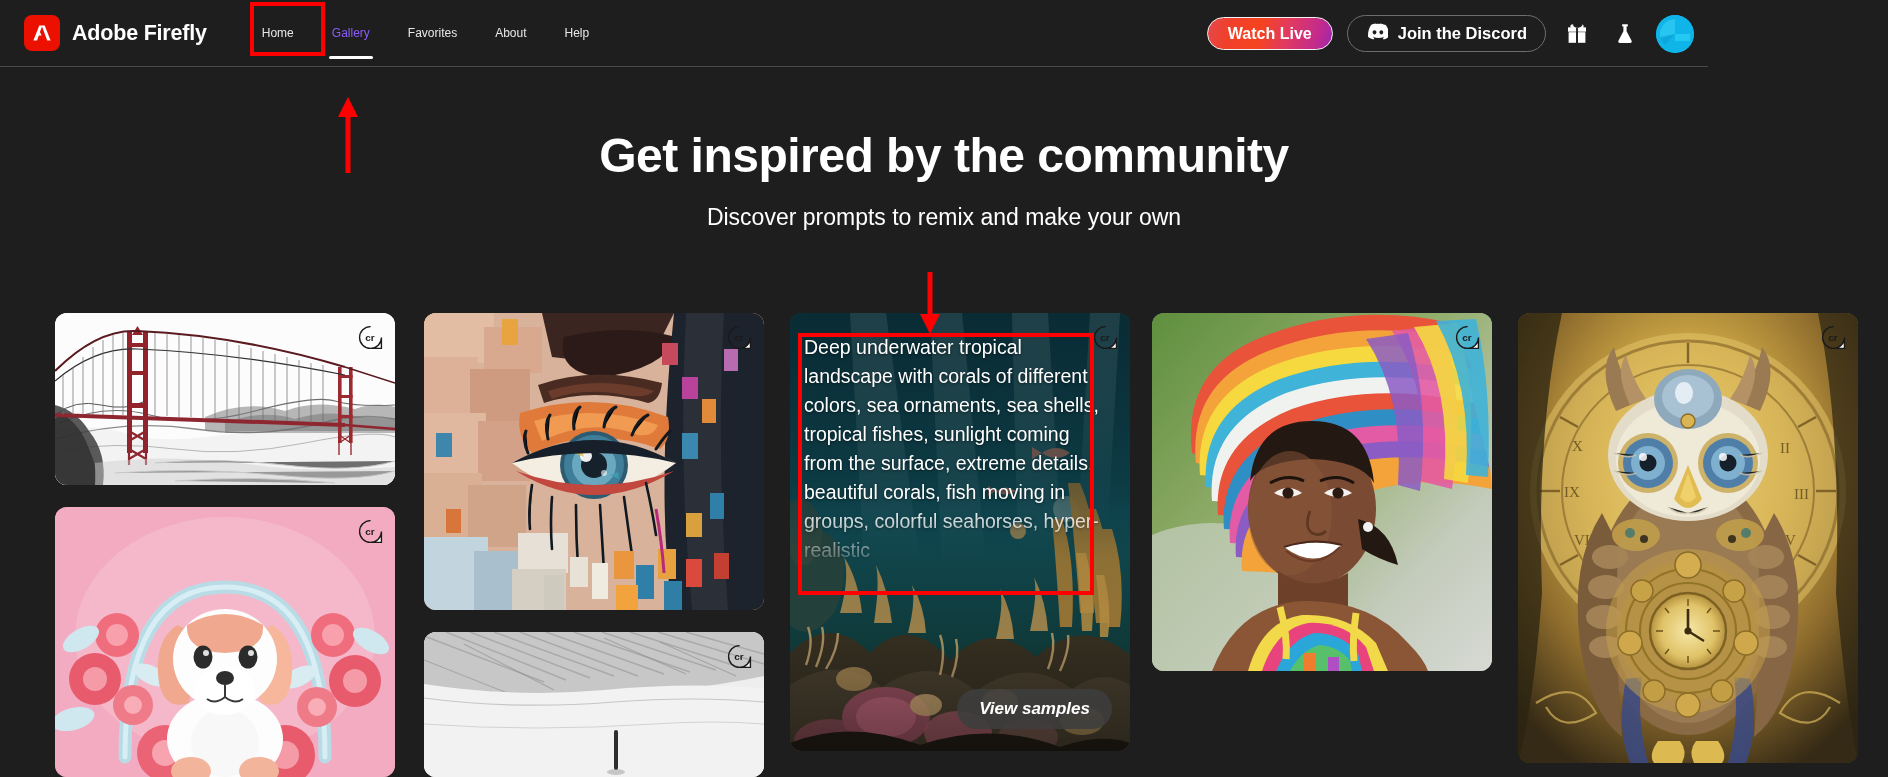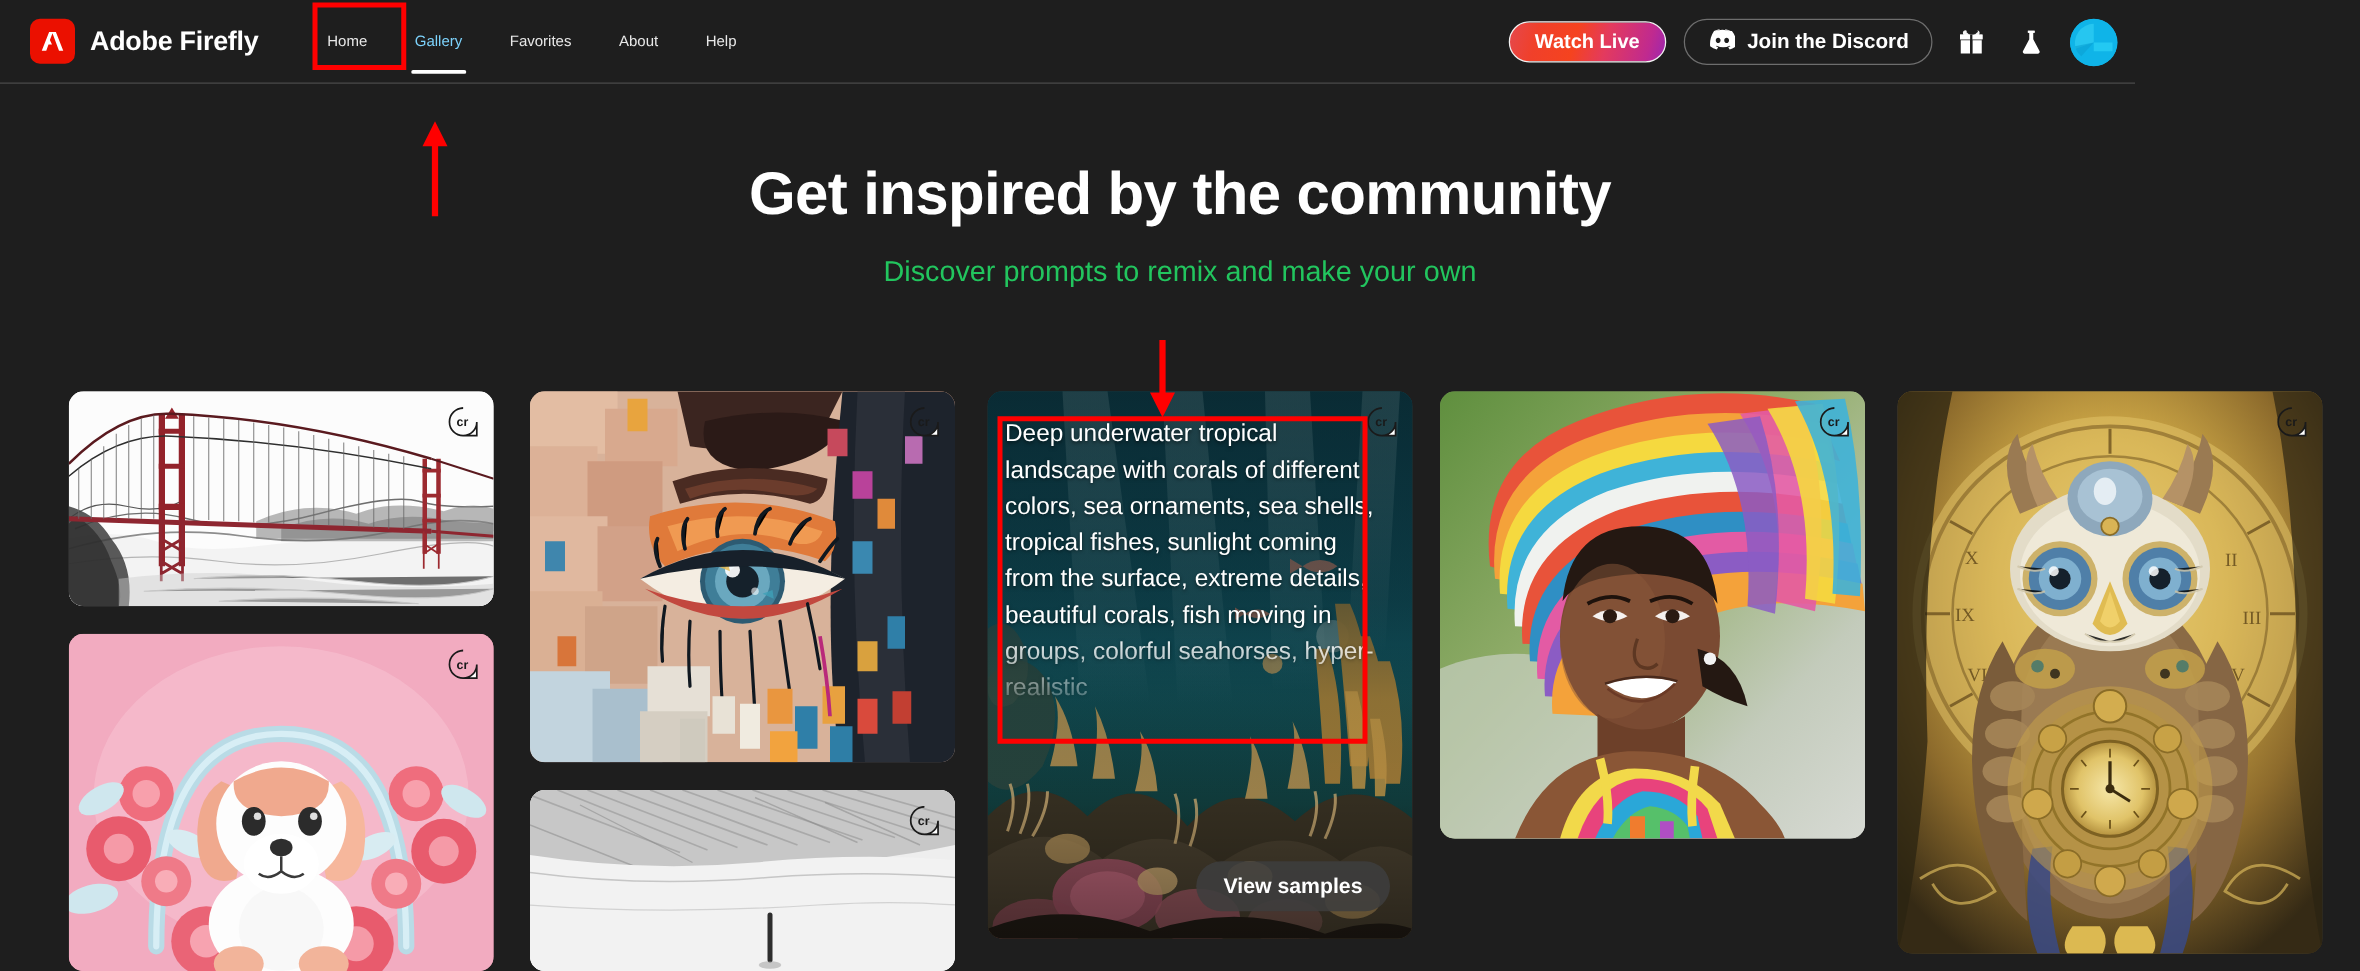--- a/index.html
+++ b/index.html
@@ -28,21 +28,21 @@
   .brand-name {
     color: #ffffff; font-size: 21.5px; font-weight: bold;
     margin-left: 12px; letter-spacing: -0.2px; white-space: nowrap;
   }
   .nav { display: flex; align-items: center; margin-left: 36px; height: 67px; }
   .nav-item {
     position: relative; color: #e8e8e8; font-size: 12px;
     padding: 0 19px; height: 67px; display: flex; align-items: center;
     cursor: pointer; white-space: nowrap;
   }
-  .nav-item.active { color: #7dd3fc; }
+  .nav-item.active { color: #8b5cf6; }
   .nav-item.active::after {
     content: ""; position: absolute; left: 16px; right: 16px; bottom: 8px;
     height: 3px; background: #ffffff; border-radius: 2px;
   }
 
   .header-right {
     position: absolute; right: 14px; top: 0; height: 67px;
     display: flex; align-items: center; gap: 14px;
   }
   .watch-live {
@@ -66,21 +66,21 @@
     width: 38px; height: 38px; border-radius: 50%;
     background: #0fb4e8; cursor: pointer; overflow: hidden; flex: 0 0 auto;
   }
 
   
   .hero { position: absolute; top: 67px; left: 0; width: 1888px; text-align: center; }
   .hero-title {
     margin-top: 61px; color: #ffffff; font-size: 48px; font-weight: bold;
     letter-spacing: -0.5px;
   }
-  .hero-sub { margin-top: 21px; color: #22c55e; font-size: 23px; }
+  .hero-sub { margin-top: 21px; color: #ffffff; font-size: 23px; }
 
   
   .gallery { position: absolute; top: 313px; left: 0; width: 1888px; height: 464px; }
   .col { position: absolute; top: 0; width: 340px; }
   .col-1 { left: 55px; }
   .col-2 { left: 424px; }
   .col-3 { left: 790px; }
   .col-4 { left: 1152px; }
   .col-5 { left: 1518px; }
 
@@ -128,20 +128,21 @@
     -webkit-mask-image: linear-gradient(180deg, #000 0%, #000 74%, rgba(0,0,0,0.45) 92%, rgba(0,0,0,0.15) 100%);
     mask-image: linear-gradient(180deg, #000 0%, #000 74%, rgba(0,0,0,0.45) 92%, rgba(0,0,0,0.15) 100%);
   }
   .view-samples {
     position: absolute; right: 18px; bottom: 22px; z-index: 6;
     height: 40px; padding: 0 22px; border-radius: 21px;
     background: rgba(62,62,62,0.88); color: #ffffff;
     font-size: 17px; font-weight: bold;
     display: flex; align-items: center; justify-content: center; cursor: pointer;
     white-space: nowrap;
+    font-style: italic;
   }
 
   
   .anno { position: absolute; z-index: 60; pointer-events: none; }
   .anno-box { border: 4px solid #ff0000; }
   .anno-gallery-box { left: 250px; top: 2px; width: 75px; height: 54px; }
   .anno-prompt-box { left: 798px; top: 333px; width: 296px; height: 262px; }
   .anno-arrow { position: absolute; z-index: 61; }
 </style>
 </head>

